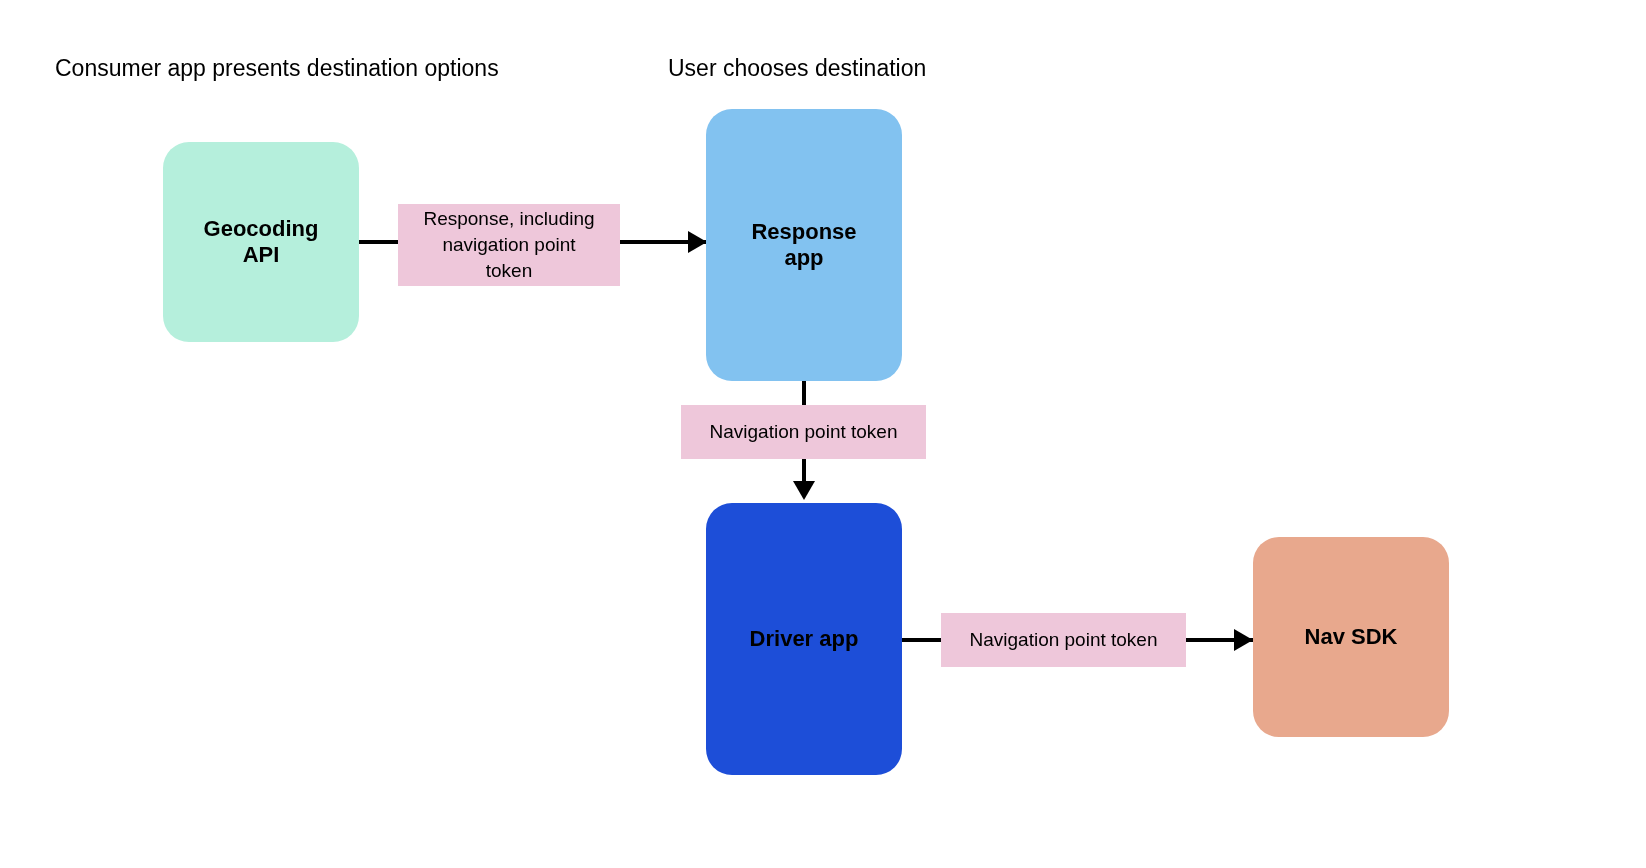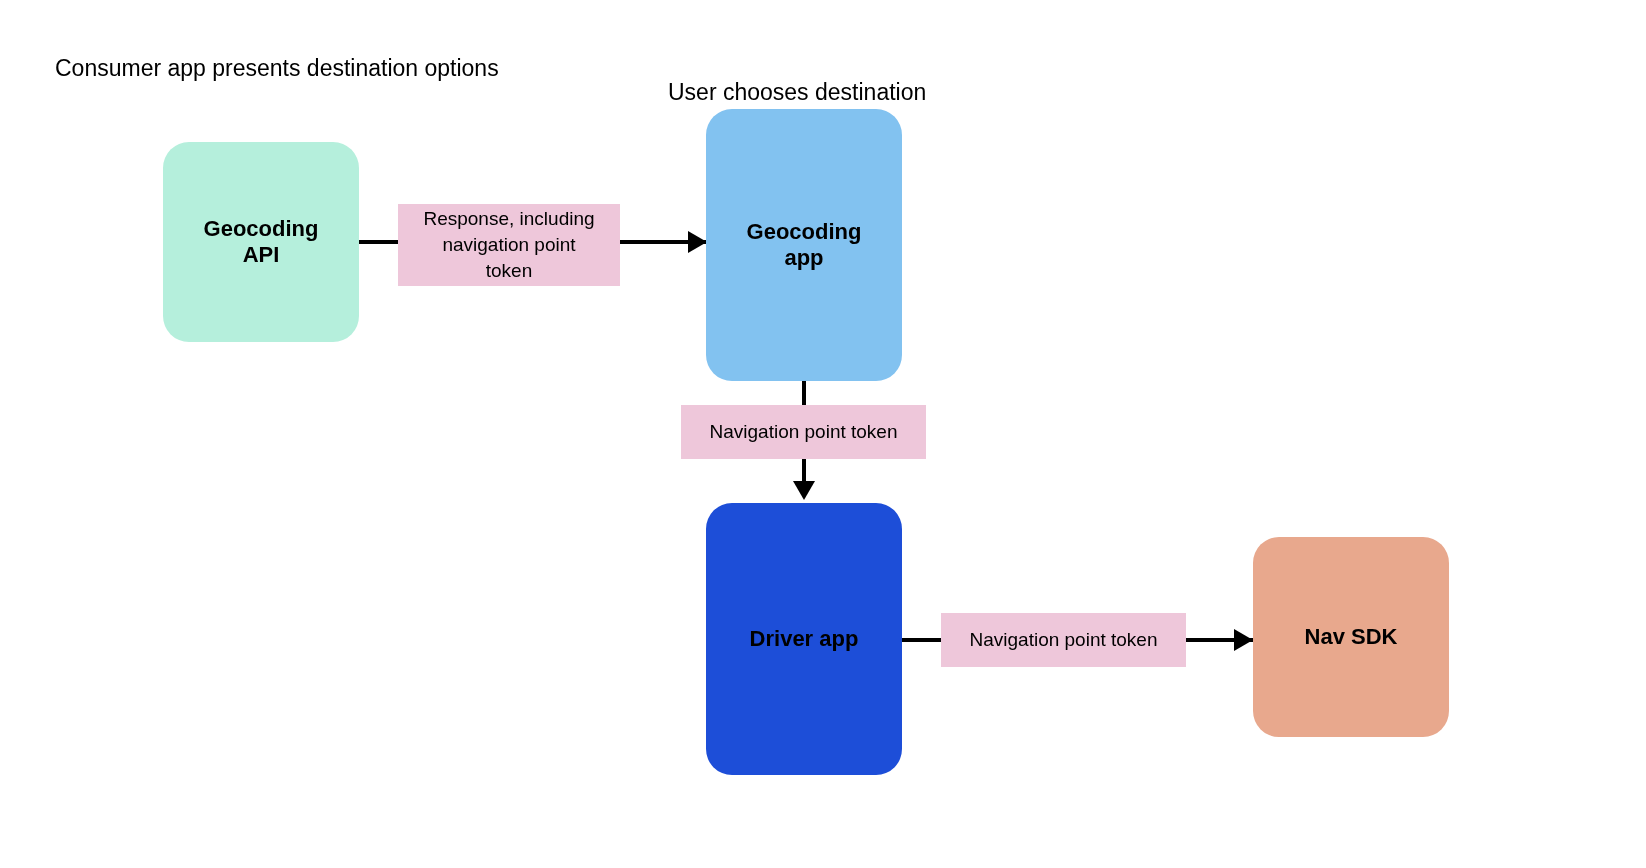--- a/index.html
+++ b/index.html
@@ -23,21 +23,21 @@
   
   .col-header {
     position: absolute;
     font-size: 23px;
     line-height: 28px;
     color: #000000;
     white-space: nowrap;
     font-weight: 400;
   }
   #hdr-left   { left: 55px;   top: 54px; }
-  #hdr-mid    { left: 668px;  top: 54px; margin-top: 24px; }
+  #hdr-mid    { left: 668px;  top: 54px; }
   #hdr-right  { left: 1153px; top: 54px; }
 
   
   .node {
     position: absolute;
     display: flex;
     align-items: center;
     justify-content: center;
     text-align: center;
     font-size: 22px;
@@ -160,21 +160,21 @@
   <div id="arrow-consumer-driver" class="arrowhead down"></div>
 
   <div id="line-driver-navsdk" class="conn conn-h"></div>
   <div id="arrow-driver-navsdk" class="arrowhead right"></div>
 
   <div id="node-geocoding" class="node">
     <span>Geocoding API</span>
   </div>
 
   <div id="node-consumer" class="node">
-    <span>Geocoding app</span>
+    <span>Response app</span>
   </div>
 
   <div id="node-driver" class="node">
     <span>Driver app</span>
   </div>
 
   <div id="node-navsdk" class="node">
     <span>Nav SDK</span>
   </div>
 

